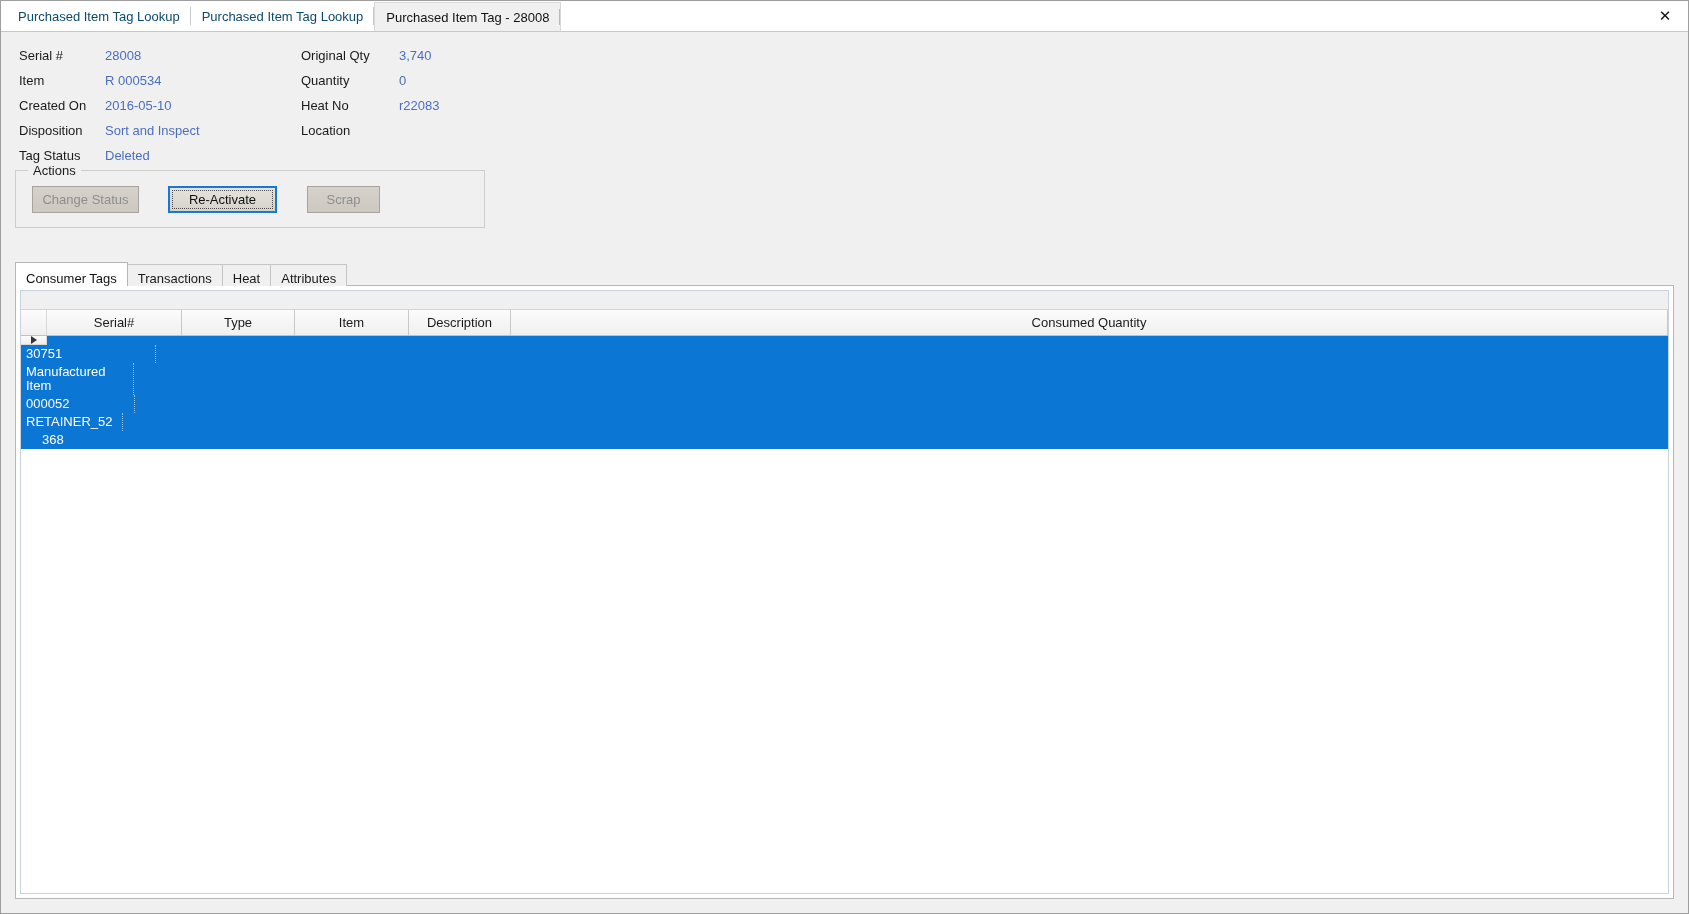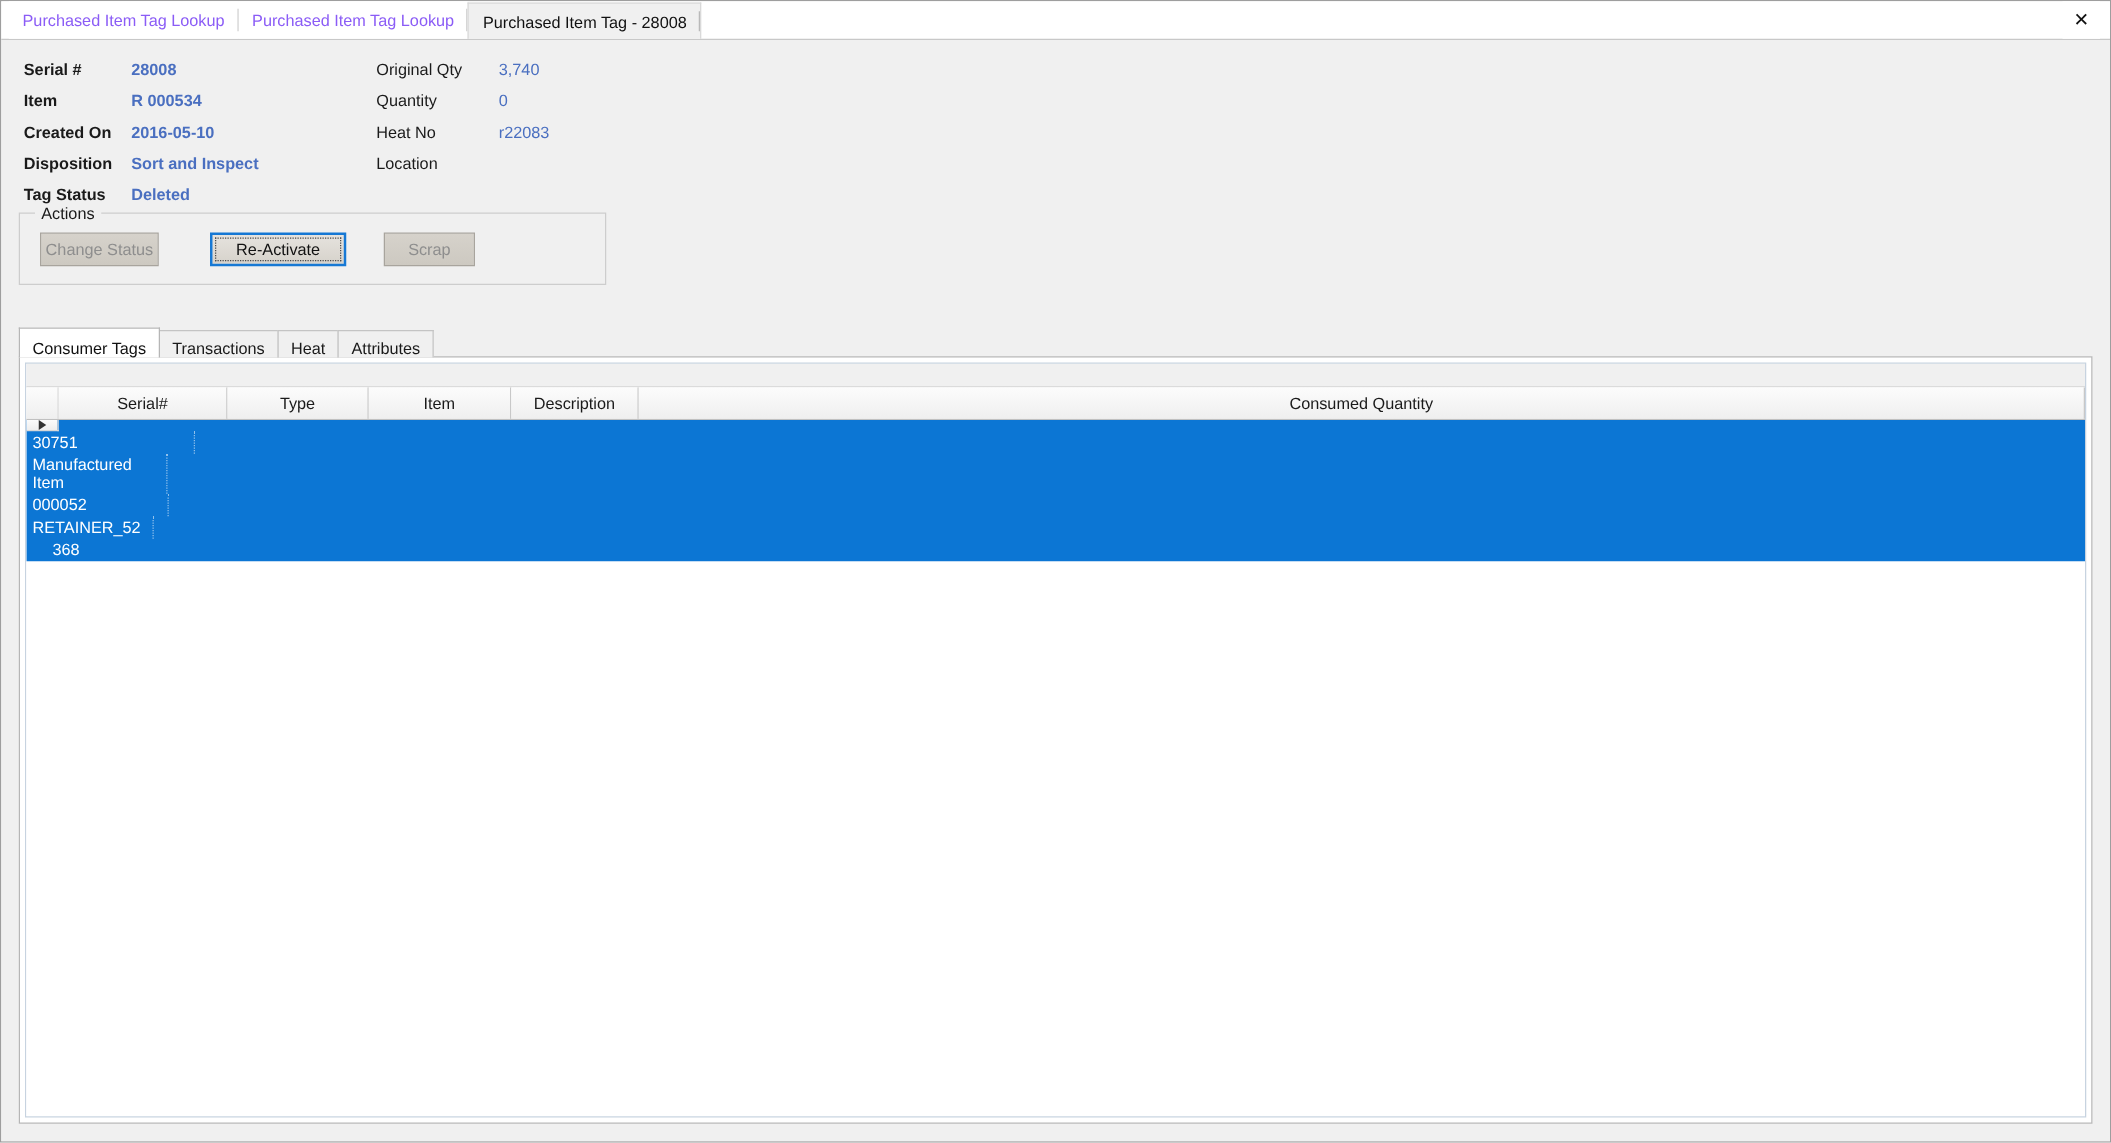--- a/index.html
+++ b/index.html
@@ -40,21 +40,21 @@
     display: flex;
     align-items: stretch;
     flex: 0 0 auto;
     padding-left: 6px;
   }
   .doc-tab {
     display: flex;
     align-items: center;
     padding: 0 11px;
     font-size: 13px;
-    color: #8b5cf6;
+    color: #0c4a6e;
     background: #ffffff;
     white-space: nowrap;
     cursor: default;
     position: relative;
   }
   .doc-tab .sep {
     position: absolute;
     right: 0;
     top: 6px;
     bottom: 6px;
@@ -102,21 +102,21 @@
   #header-fields {
     position: relative;
     height: 130px;
     flex: 0 0 auto;
     padding: 11px 0 0 0;
   }
   .field-col {
     position: absolute;
     top: 11px;
   }
-  #field-col-left  { left: 18px;  width: 290px; font-weight: bold; }
+  #field-col-left  { left: 18px;  width: 290px; }
   #field-col-right { left: 300px; width: 300px; }
 
   .field-row {
     height: 25px;
     display: flex;
     align-items: center;
     font-size: 13px;
   }
   .field-label {
     width: 86px;
@@ -171,21 +171,21 @@
     background: linear-gradient(#e6e3de, #d6d2cb);
     border: 2px solid #1678d4;
     cursor: pointer;
   }
   .action-btn.enabled .focus-rect {
     position: absolute;
     left: 2px; right: 2px; top: 2px; bottom: 2px;
     border: 1px dotted #4a4a4a;
     pointer-events: none;
   }
-  #btn-change-status { left: 16px;  width: 95px; }
+  #btn-change-status { left: 16px;  width: 107px; }
   #btn-re-activate   { left: 152px; width: 109px; }
   #btn-scrap         { left: 291px; width: 73px;  }
 
   
   #detail-tabs-host {
     position: absolute;
     left: 14px;
     right: 14px;
     top: 230px;
     bottom: 14px;

